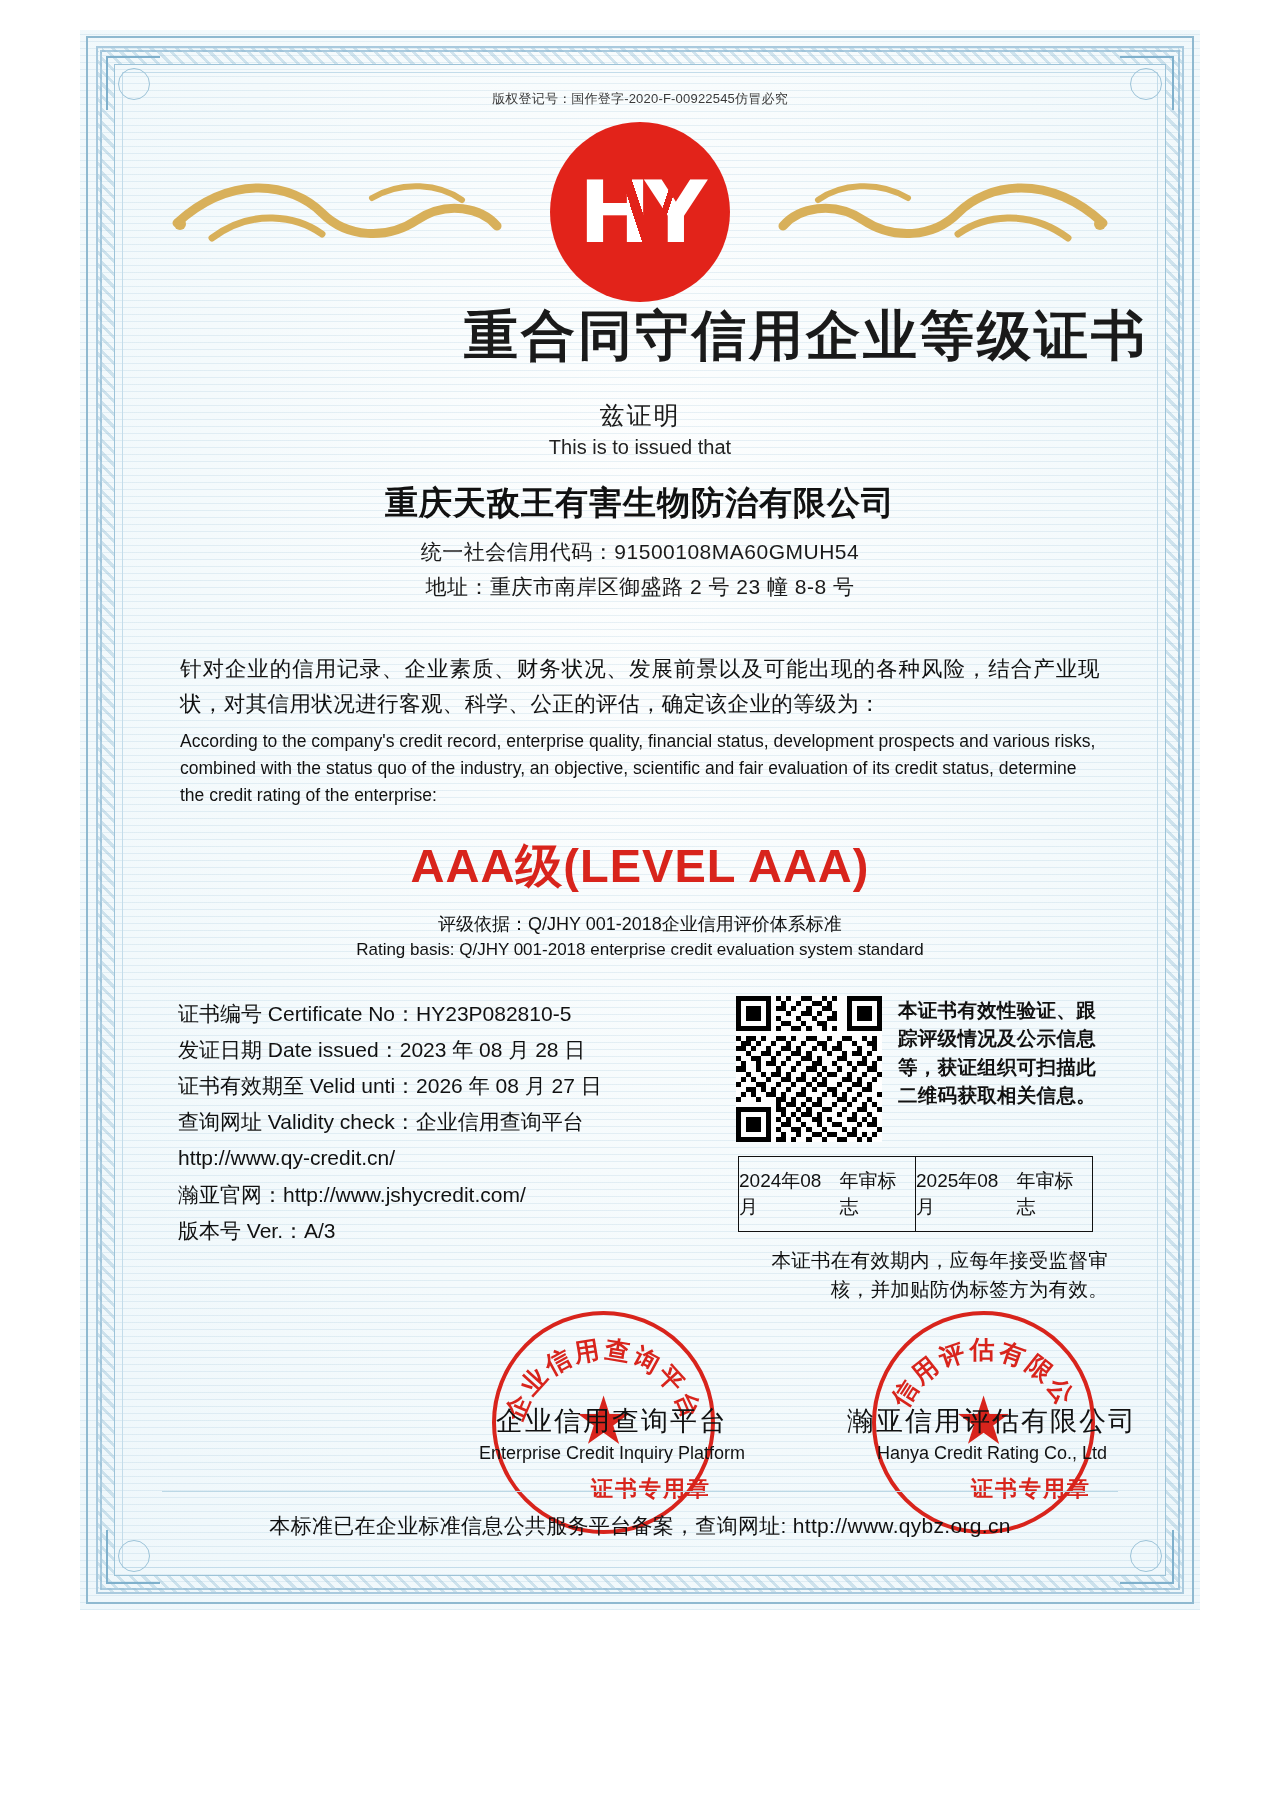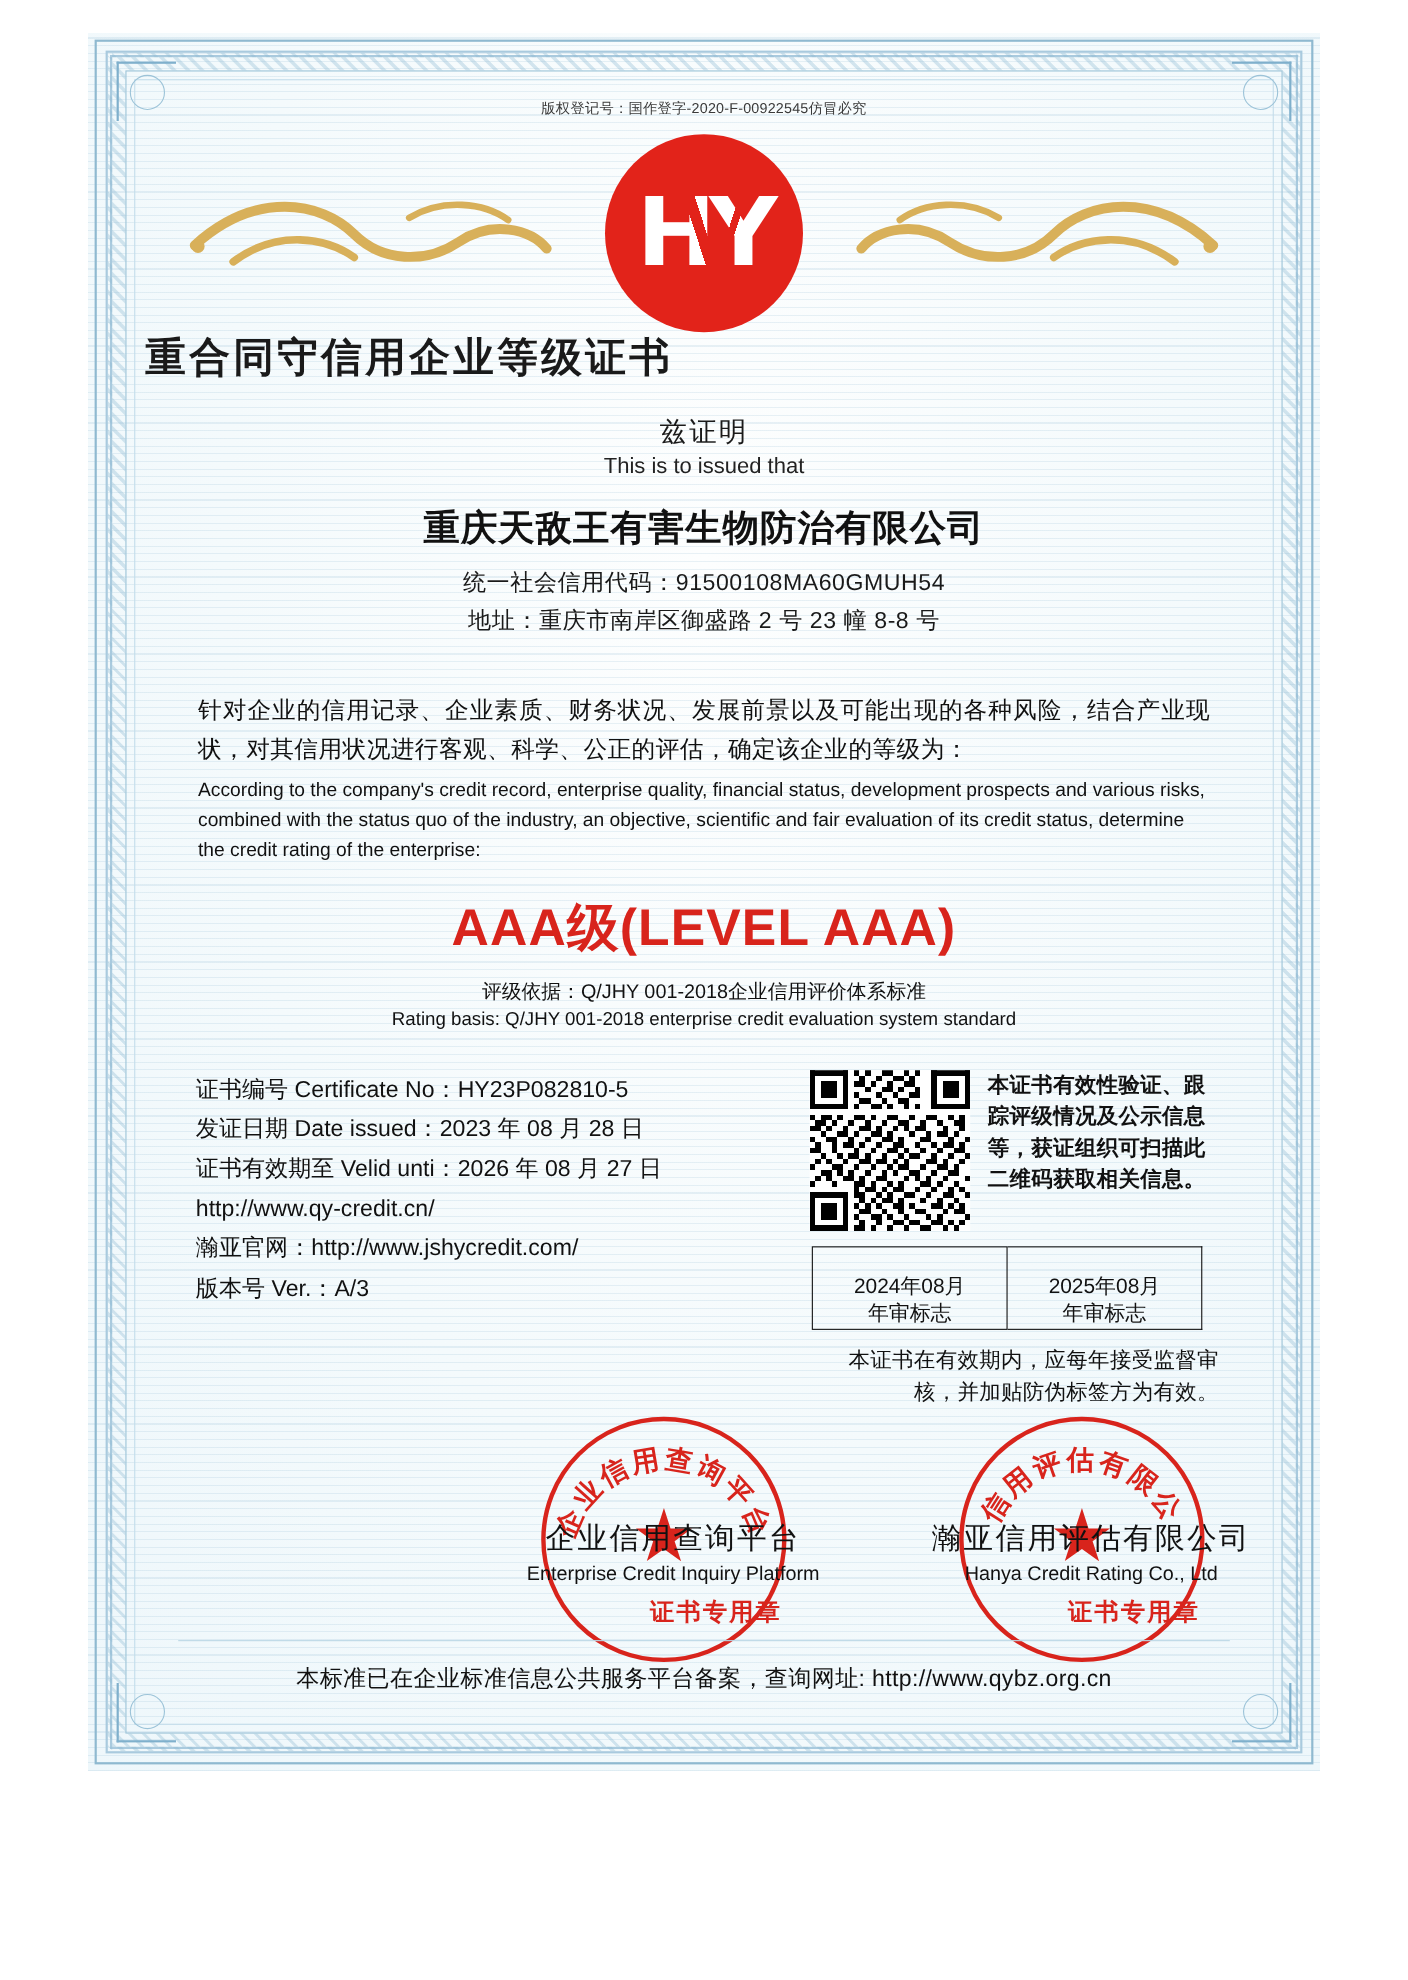--- a/index.html
+++ b/index.html
@@ -102,22 +102,22 @@
   }
   .logo-slash{
     position:absolute;left:30px;top:18px;width:120px;height:150px;
     background:
       linear-gradient(72deg, rgba(226,35,26,0) 46%, rgba(226,35,26,1) 46%, rgba(226,35,26,1) 52%, rgba(226,35,26,0) 52%),
       linear-gradient(108deg, rgba(226,35,26,0) 62%, rgba(226,35,26,1) 62%, rgba(226,35,26,1) 66%, rgba(226,35,26,0) 66%);
     pointer-events:none;
   }
 
   .title-cn{
-    text-align:left;
-    font-size:37px;
+    text-align:right;
+    font-size:54px;
     font-weight:bold;
     color:#1a1a1a;
     letter-spacing:3px;
     margin-top:-4px;
     font-family:"DejaVu Sans","Liberation Sans",sans-serif;
   }
   .title-en{
     text-align:center;
     font-size:23px;
     color:#222;
@@ -195,21 +195,21 @@
   }
   .qr svg{display:block;}
   .qr-note{
     font-size:19.5px;color:#111;line-height:1.45;letter-spacing:0.3px;font-weight:bold;
   }
   .stamp-boxes{
     display:flex;gap:0px;margin-top:14px;margin-left:2px;
   }
   .stamp-box{
     width:176px;height:74px;border:1.6px solid #111;
-    display:flex;flex-direction:column;align-items:center;justify-content:flex-end;
+    display:flex;flex-direction:row;align-items:center;justify-content:space-between;
     font-size:19px;color:#111;line-height:1.35;
   }
   .stamp-box + .stamp-box{border-left:none;}
   .stamp-note{
     margin-top:14px;
     font-size:19.5px;color:#111;line-height:1.5;text-align:right;
     letter-spacing:0.3px;
   }
 
   
@@ -317,20 +317,23 @@
     <div class="lower">
       <div class="lower-left">
         <div class="info-row">
           <span>证书编号 Certificate No：</span><span>HY23P082810-5</span>
         </div>
         <div class="info-row">
           <span>发证日期 Date issued：</span><span>2023 年 08 月 28 日</span>
         </div>
         <div class="info-row">
           <span>证书有效期至 Velid unti：</span><span>2026 年 08 月 27 日</span>
+        </div>
+        <div class="info-row">
+          <span>查询网址 Validity check：</span><span>企业信用查询平台</span>
         </div>
         <div class="url-row">http://www.qy-credit.cn/</div>
         <div class="url-row">瀚亚官网：http://www.jshycredit.com/</div>
         <div class="url-row">版本号 Ver.：A/3</div>
       </div>
 
       <div class="lower-right">
         <div class="qr-area">
           <div class="qr">
             <svg width="146" height="146" viewBox="0 0 29 29" shape-rendering="crispEdges">

